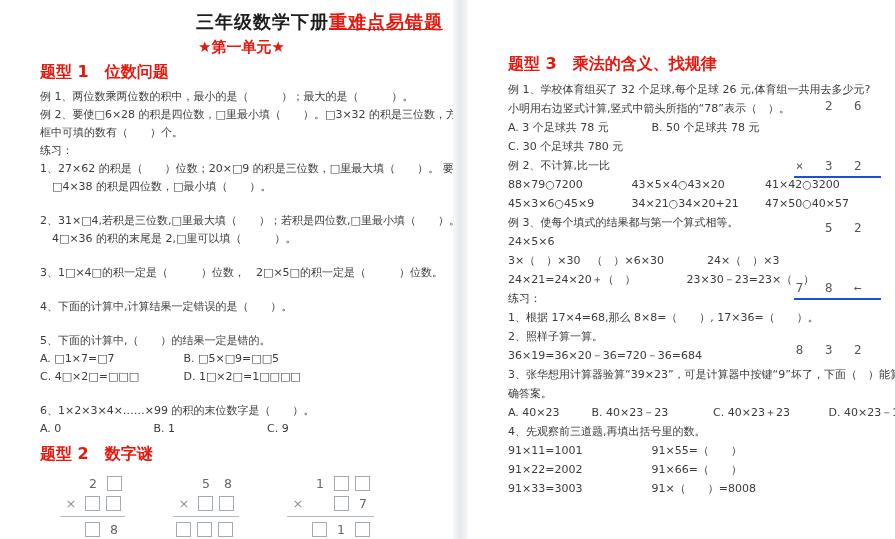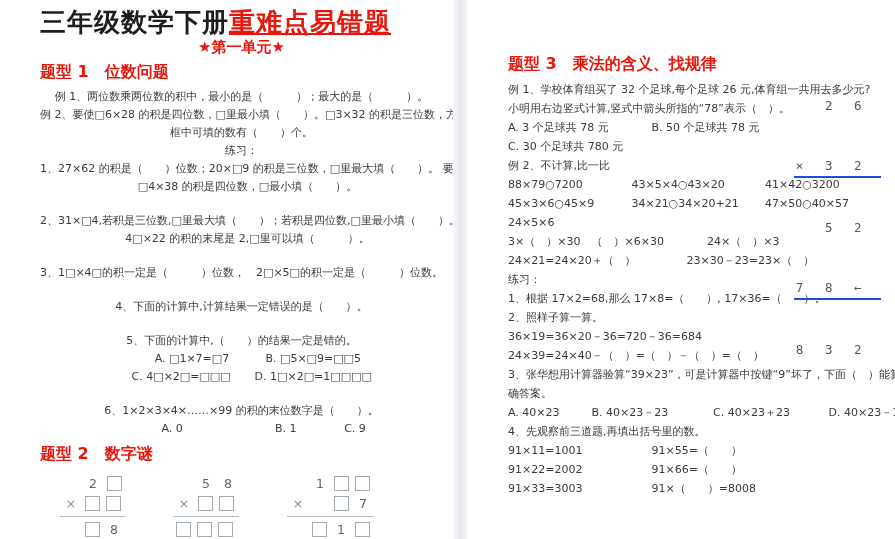--- a/index.html
+++ b/index.html
@@ -7,29 +7,29 @@
   body {
     font-family: "DejaVu Sans", sans-serif;
     background:#e9ebef;
   }
   .sheet { display:flex; width:895px; height:539px; }
   .page { background:#ffffff; height:539px; overflow:hidden; position:relative; }
   .page-left  { width:453px; padding:6px 10px 0 40px; }
   .page-gap   { width:15px; background:linear-gradient(90deg,#f7f8fa,#e4e7ec,#f7f8fa); }
   .page-right { width:427px; padding:48px 8px 0 40px; }
 
-  .title { text-align:left; font-size:26px; line-height:32px; font-weight:bold;
+  .title { text-align:right; font-size:18px; line-height:32px; font-weight:bold;
            font-family:"DejaVu Serif", serif; letter-spacing:1px; white-space:nowrap; }
   .t-black { color:#1d1d1d; }
   .t-red   { color:#e8160c; text-decoration:underline; }
   .subtitle { text-align:center; color:#e8160c; font-size:15px; line-height:18px; font-weight:bold; }
 
   .sec { color:#e8160c; font-size:16px; font-weight:bold; margin:6px 0 5px; white-space:nowrap; }
   .ln  { font-size:11px; color:#3a3a3a; white-space:nowrap; }
-  .page-left  .ln { line-height:18px;text-align:center; }
+  .page-left  .ln { line-height:18px; }
   .page-right .ln { line-height:19px; }
   .indent { padding-left:12px; }
   .sp { margin-top:16px; }
   .row span { display:inline-block; white-space:nowrap; }
   .ca{width:140px}.cb{width:120px}.cc{width:130px}.cd{width:80px}.ce{width:112px}
   .cf{width:175px}.cg{width:136px}.ch{width:122px}.ci{width:110px}.cj{width:118px}
 
   
   .puzzles { display:flex; gap:48px; padding-left:20px; margin-top:8px; }
   .puzzle { display:inline-block; }
@@ -58,21 +58,21 @@
 
     <div class="sec">题型 1　位数问题</div>
 
     <p class="ln">例 1、两位数乘两位数的积中，最小的是（　　　）；最大的是（　　　）。</p>
     <p class="ln">例 2、要使□6×28 的积是四位数，□里最小填（　　）。□3×32 的积是三位数，方</p>
     <p class="ln">框中可填的数有（　　）个。</p>
     <p class="ln">练习：</p>
     <p class="ln">1、27×62 的积是（　　）位数；20×□9 的积是三位数，□里最大填（　　）。 要使</p>
     <p class="ln indent">□4×38 的积是四位数，□最小填（　　）。</p>
     <p class="ln sp">2、31×□4,若积是三位数,□里最大填（　　）；若积是四位数,□里最小填（　　）。</p>
-    <p class="ln indent">4□×22 的积的末尾是 2,□里可以填（　　　）。</p>
+    <p class="ln indent">4□×36 的积的末尾是 2,□里可以填（　　　）。</p>
     <p class="ln sp">3、1□×4□的积一定是（　　　）位数，　2□×5□的积一定是（　　　）位数。</p>
     <p class="ln sp">4、下面的计算中,计算结果一定错误的是（　　）。</p>
     <p class="ln sp">5、下面的计算中,（　　）的结果一定是错的。</p>
     <div class="ln row">
       <span class="ca">A. □1×7=□7</span>
       <span>B. □5×□9=□□5</span>
     </div>
     <div class="ln row">
       <span class="ca">C. 4□×2□=□□□</span>
       <span>D. 1□×2□=1□□□□</span>
@@ -174,37 +174,37 @@
       <span class="cb">88×79○7200</span>
       <span class="cc">43×5×4○43×20</span>
       <span>41×42○3200</span>
     </div>
     <div class="ln row">
       <span class="cb">45×3×6○45×9</span>
       <span class="cc">34×21○34×20+21</span>
       <span>47×50○40×57</span>
     </div>
 
+    <p class="ln">例 3、使每个填式的结果都与第一个算式相等。</p>
     <p class="ln">24×5×6</p>
     <div class="ln row">
       <span class="cd">3×（　）×30</span>
       <span class="ce">（　）×6×30</span>
       <span>24×（　）×3</span>
     </div>
 
     <div class="ln row">
       <span class="cf">24×21=24×20＋（　）</span>
       <span>23×30－23=23×（　）</span>
     </div>
 
     <p class="ln">练习：</p>
-    <p class="ln">1、根据 17×2=68,那么 17×8=（　　）, 17×36=（　　）。</p>
+    <p class="ln">1、根据 17×4=68,那么 8×8=（　　）, 17×36=（　　）。</p>
     <p class="ln">2、照样子算一算。</p>
     <p class="ln">36×19=36×20－36=720－36=684</p>
-    <p class="ln">24×39=24×40－（　）=（　）－（　）=（　）</p>
     <p class="ln">3、张华想用计算器验算“39×23”，可是计算器中按键“9”坏了，下面（　）能算出正</p>
     <p class="ln">确答案。</p>
     <div class="ln row">
       <span class="cd">A. 40×23</span>
       <span class="cj">B. 40×23－23</span>
       <span class="ce">C. 40×23＋23</span>
       <span>D. 40×23－1</span>
     </div>
     <p class="ln">4、先观察前三道题,再填出括号里的数。</p>
     <div class="ln row">

